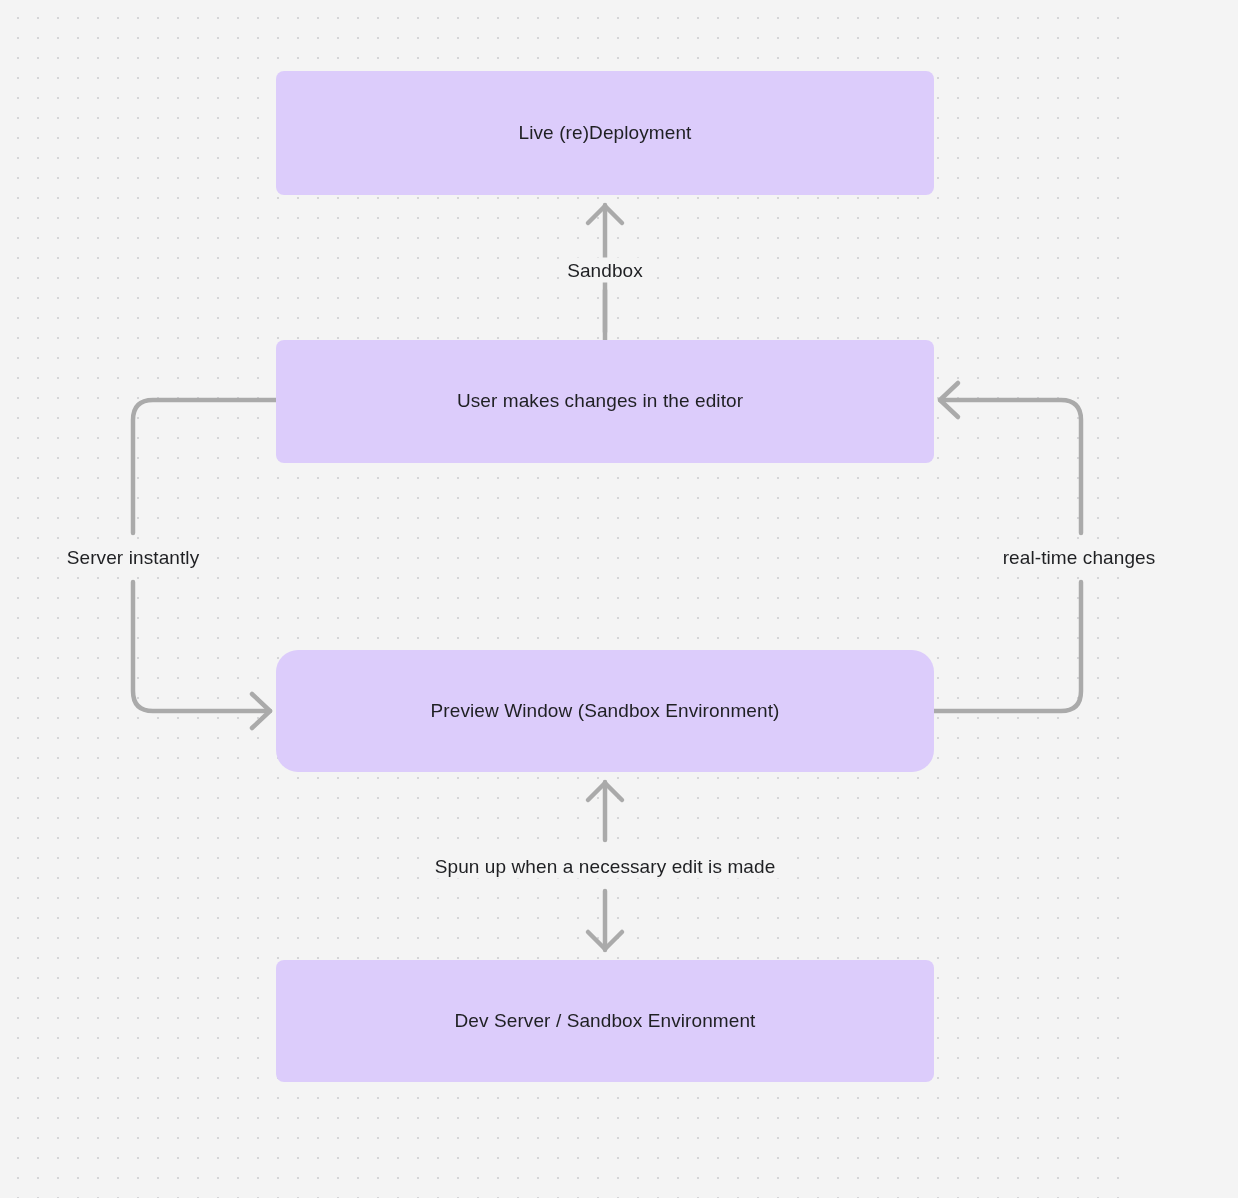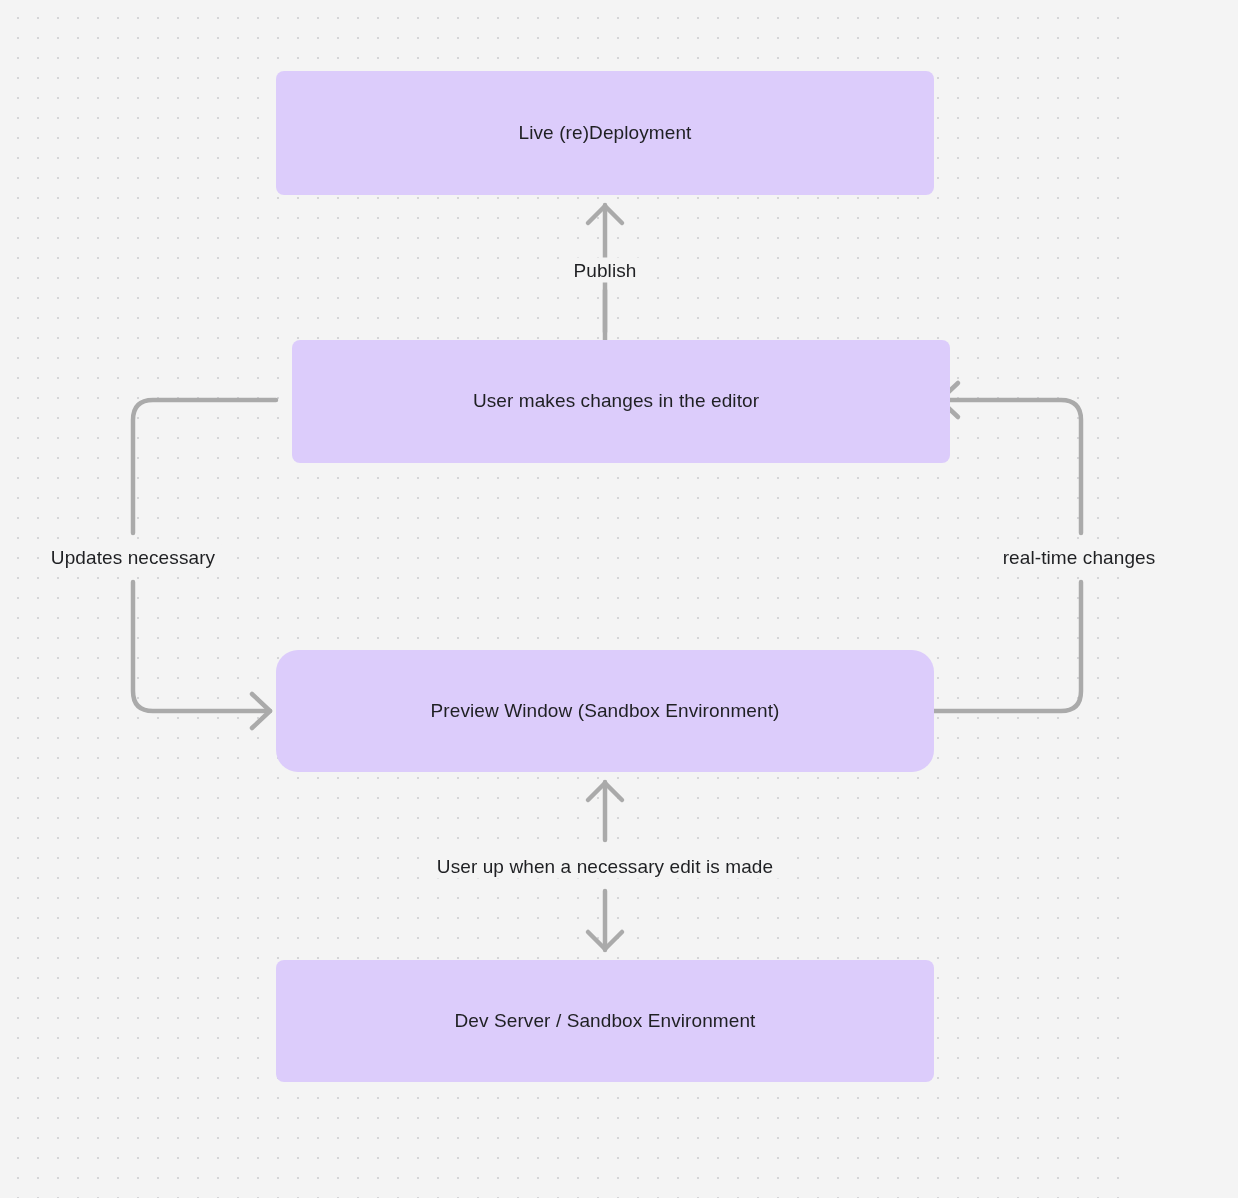--- a/index.html
+++ b/index.html
@@ -103,33 +103,33 @@
 
       <path d="M 605 891 L 605 950" fill="none" stroke="#aaaaaa" stroke-width="4.5" stroke-linecap="round"></path>
       <path d="M 588 932 L 605 949 L 622 932" fill="none" stroke="#aaaaaa" stroke-width="4.5" stroke-linecap="round" stroke-linejoin="round"></path>
     </g>
   </svg>
 
   <div class="node" id="node-live-deployment" style="left:276px; top:71px; width:658px; height:124px;">
     <span>Live (re)Deployment</span>
   </div>
 
-  <div class="node" id="node-user-edits" style="left:292px; top:340px; width:658px; height:123px;padding-left:8px;">
+  <div class="node" id="node-user-edits" style="left:276px; top:340px; width:658px; height:123px;padding-left:8px;">
     <span>User makes changes in the editor</span>
   </div>
 
   <div class="node" id="node-preview-window" style="left:276px; top:650px; width:658px; height:122px;border-radius:22px;">
     <span>Preview Window (Sandbox Environment)</span>
   </div>
 
   <div class="node" id="node-dev-server" style="left:276px; top:960px; width:658px; height:122px;">
     <span>Dev Server / Sandbox Environment</span>
   </div>
 
-  <div class="edge-label" style="left:605px; top:270px;">Publish</div>
+  <div class="edge-label" style="left:605px; top:270px;">Sandbox</div>
 
-  <div class="edge-label" style="left:133px; top:557px;">Updates necessary</div>
+  <div class="edge-label" style="left:133px; top:557px;">Server instantly</div>
 
   <div class="edge-label" style="left:1079px; top:557px;">real-time changes</div>
 
-  <div class="edge-label" style="left:605px; top:866px;">User up when a necessary edit is made</div>
+  <div class="edge-label" style="left:605px; top:866px;">Spun up when a necessary edit is made</div>
 
 </div>
 
 </body></html>

